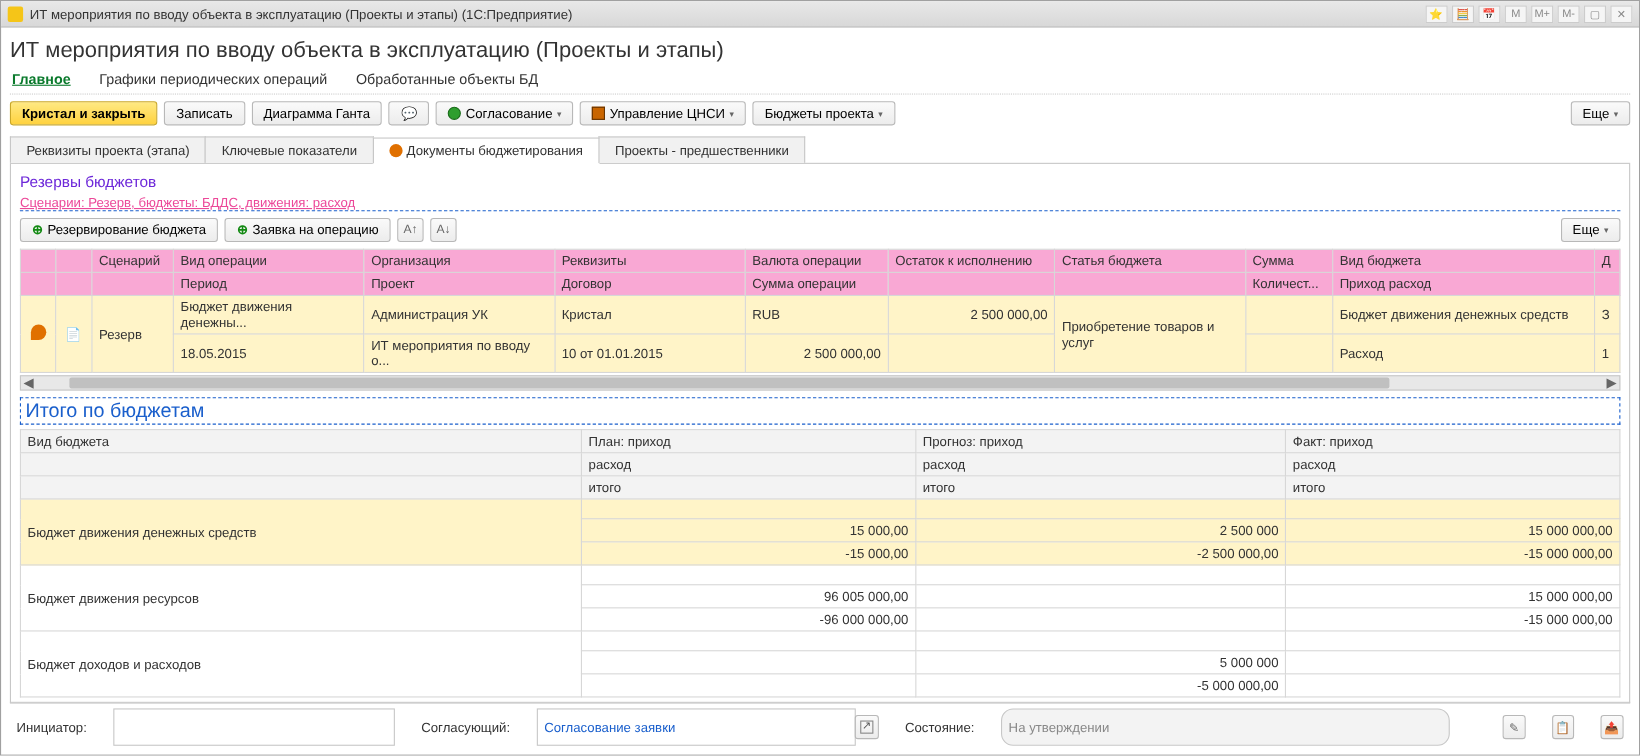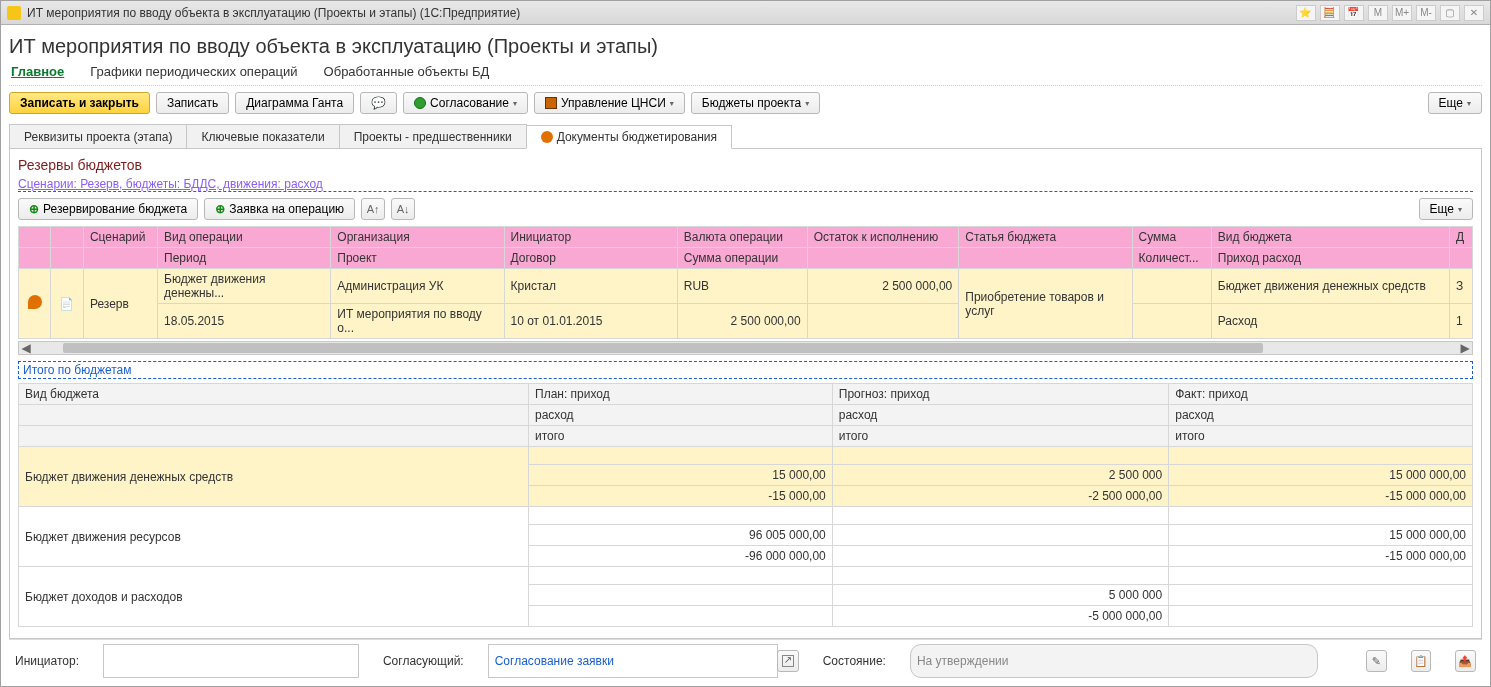--- a/index.html
+++ b/index.html
@@ -20,33 +20,33 @@
 .toolbar { display:flex; align-items:center; gap:6px; margin:6px 0; }
 .btn { border:1px solid #b8b8b8; background:linear-gradient(#fafafa,#ececec); padding:3px 10px; border-radius:3px; cursor:pointer; font-size:12px; display:inline-flex; align-items:center; gap:4px; }
 .btn.primary { background:linear-gradient(#ffe983,#ffd23f); border-color:#caa82a; font-weight:600; }
 .btn .caret { font-size:8px; color:#666; }
 .toolbar-spacer { flex:1; }
 .sub-tabs { display:flex; border-bottom:1px solid #c7c7c7; margin-top:4px; }
 .sub-tab { padding:4px 14px; border:1px solid #c7c7c7; border-bottom:none; background:#f1f1f1; margin-right:-1px; cursor:pointer; display:flex; align-items:center; gap:4px; font-size:12px; }
 .sub-tab.active { background:#fff; border-bottom:1px solid #fff; position:relative; top:1px; }
 .sub-tab .tab-ico { width:12px; height:12px; background:#e07000; border-radius:50%; }
 .panel { border:1px solid #c7c7c7; border-top:none; padding:8px; flex:1; display:flex; flex-direction:column; overflow:auto; }
-.section-title { color:#7f1d1d; font-size:14px; margin-bottom:4px; }
-.link-row { color:#8b5cf6; text-decoration:underline; font-size:12px; margin-bottom:6px; display:inline-block; border-bottom:1px dashed #1a5fcc; }
+.section-title { color:#6d28d9; font-size:14px; margin-bottom:4px; }
+.link-row { color:#ec4899; text-decoration:underline; font-size:12px; margin-bottom:6px; display:inline-block; border-bottom:1px dashed #1a5fcc; }
 .sub-toolbar { display:flex; align-items:center; gap:6px; margin-bottom:6px; }
 .icon-btn { width:24px; height:22px; border:1px solid #b8b8b8; background:linear-gradient(#fafafa,#ececec); border-radius:3px; display:flex; align-items:center; justify-content:center; font-size:11px; color:#666; cursor:pointer; }
 table.grid { width:100%; border-collapse:collapse; font-size:12px; }
 table.grid th, table.grid td { border:1px solid #d7d7d7; padding:3px 6px; text-align:left; height:20px; }
 table.grid th { background:#f9a8d4; font-weight:normal; color:#333; }
 table.grid .row1 td { background:#fff4c8; }
 table.grid .row2 td { background:#fff4c8; }
 .scrollbar { height:14px; background:#e8e8e8; border:1px solid #c7c7c7; margin-top:2px; display:flex; align-items:center; }
 .scrollbar .thumb { height:10px; background:#c0c0c0; border-radius:2px; margin-left:30px; width:1200px; }
 .scrollbar .arrow { width:14px; text-align:center; color:#666; }
-.totals-link { color:#1a5fcc; font-size:12px; border:1px dashed #1a5fcc; padding:1px 4px; display:inline-block; margin:6px 0 4px 0; cursor:pointer; }
+.totals-link { color:#1a5fcc; font-size:18px; border:1px dashed #1a5fcc; padding:1px 4px; display:inline-block; margin:6px 0 4px 0; cursor:pointer; }
 table.summary { width:100%; border-collapse:collapse; font-size:12px; }
 table.summary th, table.summary td { border:1px solid #d7d7d7; padding:3px 6px; height:18px; }
 table.summary th { background:#f3f3f3; font-weight:normal; text-align:left; }
 table.summary td.num { text-align:right; }
 table.summary .hl td { background:#fff4c8; }
 .footer { display:flex; align-items:center; gap:24px; padding:4px 6px; border-top:1px solid #ddd; }
 .footer label { font-size:12px; color:#333; }
 .footer input { border:1px solid #c7c7c7; height:22px; padding:16px 6px; font-size:12px; background:#fff; }
 .footer input.ro { background:#f3f3f3; color:#888;border-radius:11px; }
 .footer .link-val { color:#1a5fcc; }
@@ -84,21 +84,21 @@
 
     <div class="page-title">ИТ мероприятия по вводу объекта в эксплуатацию (Проекты и этапы)</div>
 
     <div class="nav-tabs">
       <span class="nav-tab active">Главное</span>
       <span class="nav-tab">Графики периодических операций</span>
       <span class="nav-tab">Обработанные объекты БД</span>
     </div>
 
     <div class="toolbar">
-      <button class="btn primary">Записать и закрыть</button>
+      <button class="btn primary">Кристал и закрыть</button>
       <button class="btn">Записать</button>
       <button class="btn">Диаграмма Ганта</button>
       <button class="btn">
           <span>💬</span>
         </button>
       <button class="btn">
           <span class="ico-approval"></span>
           <span>Согласование</span>
           <span class="caret">▾</span>
         </button>
@@ -118,26 +118,26 @@
         </button>
     </div>
 
     <div class="sub-tabs">
       <div class="sub-tab">
           <span>Реквизиты проекта (этапа)</span>
         </div>
       <div class="sub-tab">
           <span>Ключевые показатели</span>
         </div>
-      <div class="sub-tab">
-          <span>Проекты - предшественники</span>
-        </div>
       <div class="sub-tab active">
           <span class="tab-ico"></span>
           <span>Документы бюджетирования</span>
+        </div>
+      <div class="sub-tab">
+          <span>Проекты - предшественники</span>
         </div>
     </div>
 
     <div class="panel">
 
       <div class="section-title">Резервы бюджетов</div>
       <a class="link-row">Сценарии: Резерв, бюджеты: БДДС, движения: расход</a>
 
       <div class="sub-toolbar">
         <button class="btn">
@@ -172,21 +172,21 @@
             <col style="width:220px">
             <col style="width:20px">
           </colgroup>
         <thead>
           <tr>
             <th></th>
             <th></th>
             <th>Сценарий</th>
             <th>Вид операции</th>
             <th>Организация</th>
-            <th>Инициатор</th>
+            <th>Реквизиты</th>
             <th>Валюта операции</th>
             <th>Остаток к исполнению</th>
             <th>Статья бюджета</th>
             <th>Сумма</th>
             <th>Вид бюджета</th>
             <th>Д</th>
           </tr>
           <tr>
             <th></th>
               <th></th>

